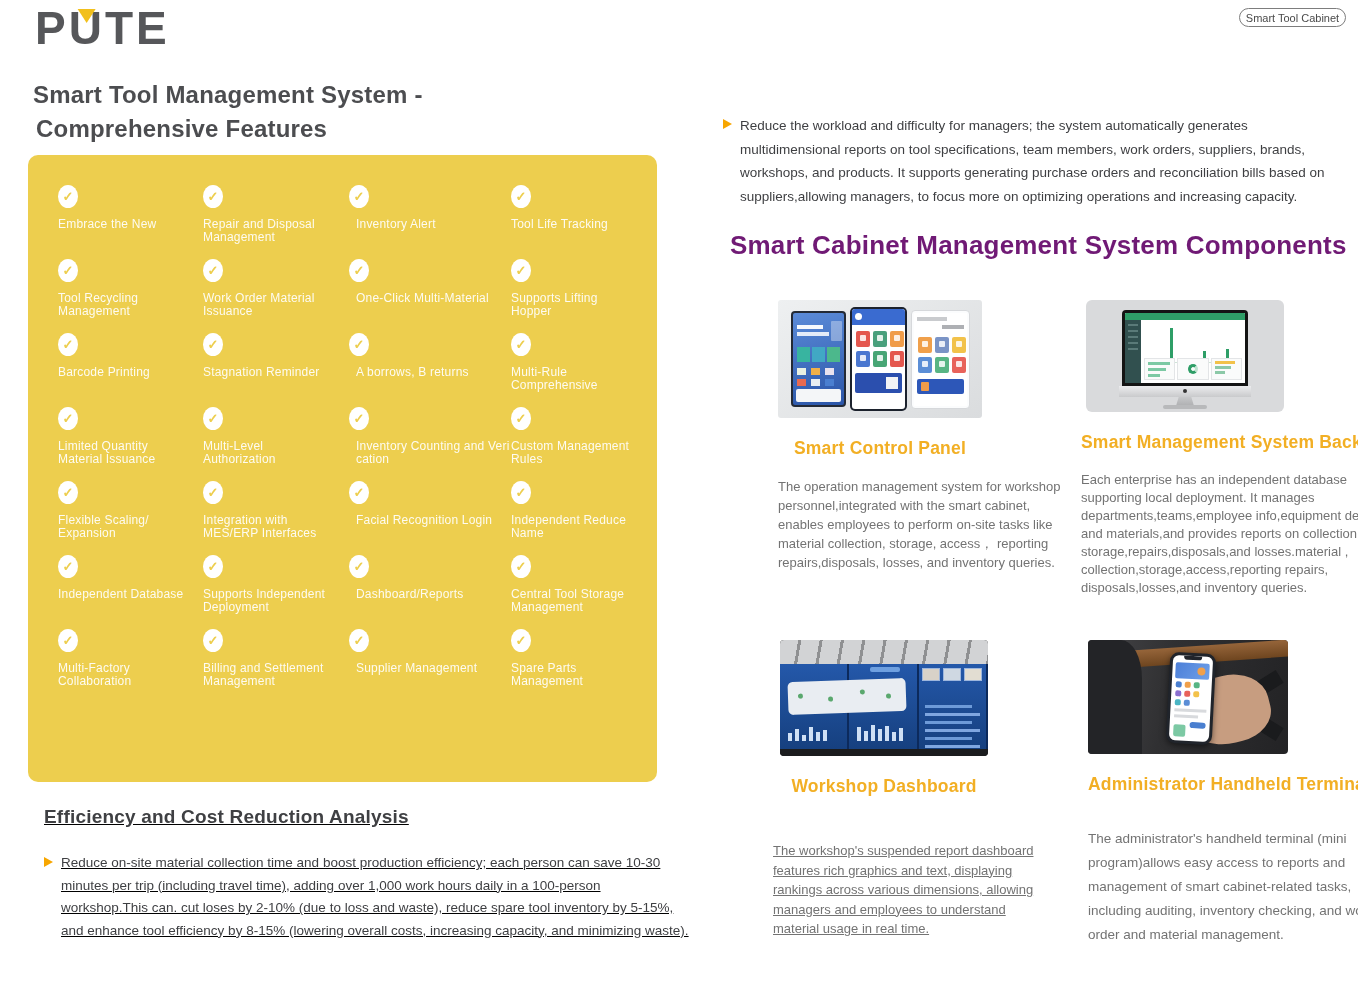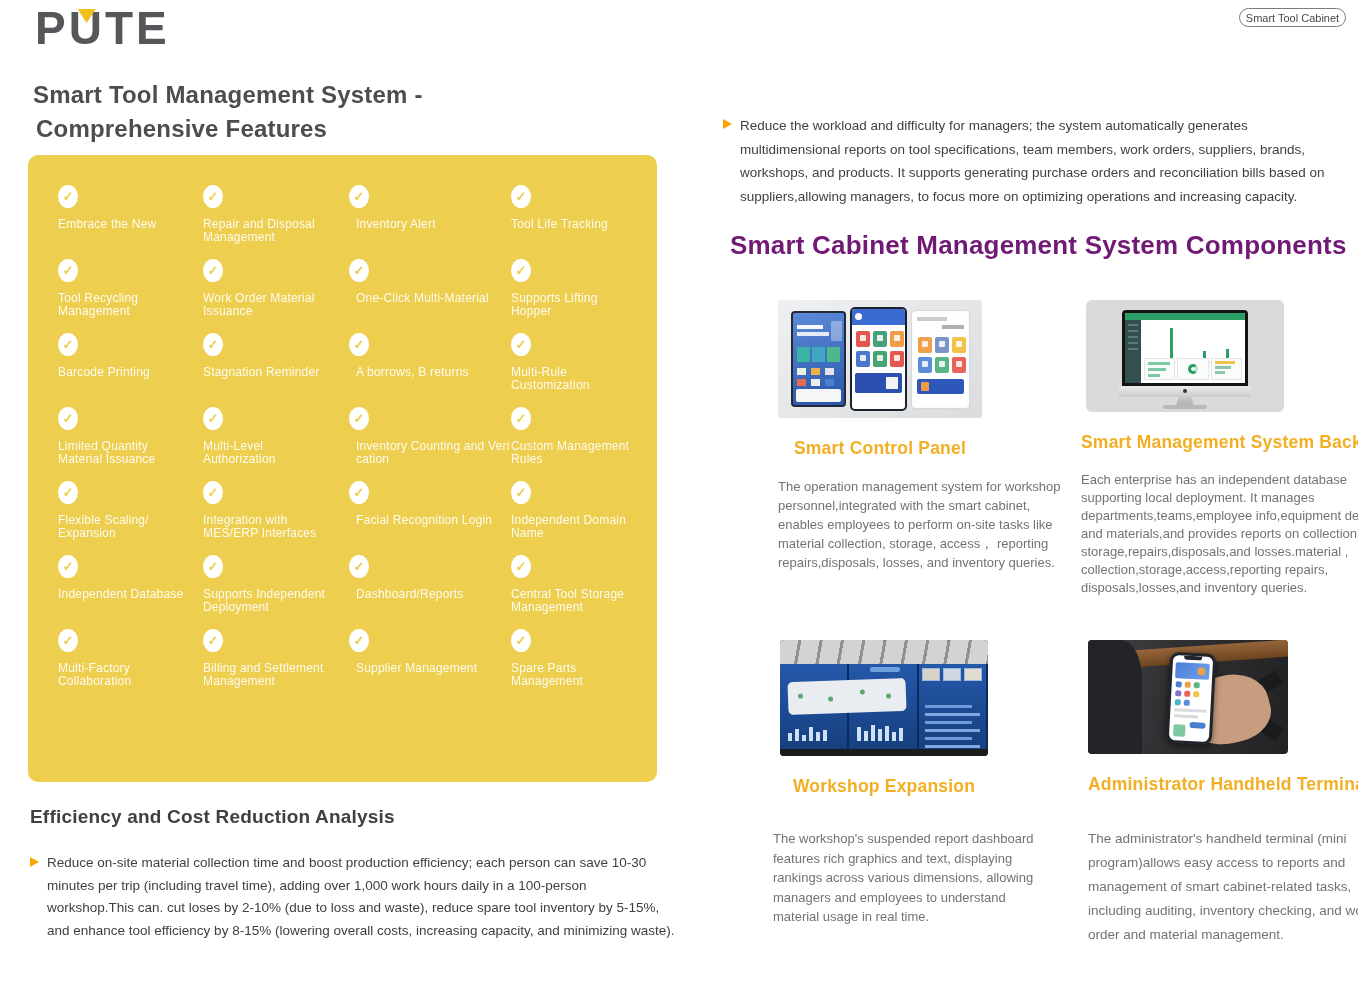--- a/index.html
+++ b/index.html
@@ -28,21 +28,21 @@
               grid-template-columns:145px 146px 162px 1fr; grid-auto-rows:74px;
               padding:30px 0 0 30px; }
   .feat { display:flex; flex-direction:column; align-items:flex-start; }
   .check { width:20px; height:23px; border-radius:50%; background:#fff; color:#EDCE4E;
            font-size:13px; font-weight:bold; display:flex; align-items:center; justify-content:center; }
   .check::before { content:"✓"; }
   .feat-label { margin-top:10px; font-size:12px; line-height:12.5px; color:rgba(255,255,255,0.92);
                 letter-spacing:0.2px; max-width:128px; }
   .feat:nth-child(4n+3) .feat-label { max-width:158px;margin-left:7px; }
 
-  .efficiency { position:absolute; left:30px; top:806px; width:655px; }
+  .efficiency { position:absolute; left:44px; top:806px; width:655px;text-decoration:underline; }
   .efficiency h2 { margin:0 0 24px 0; font-size:19px; font-weight:bold; color:#3F4043; letter-spacing:0.2px; }
   .bullet-row { display:flex; align-items:flex-start; }
   .tri { flex:none; width:0; height:0; border-left:9px solid #F7A600;
          border-top:5.5px solid transparent; border-bottom:5.5px solid transparent; margin-top:5px; }
   .bullet-row p { margin:0 0 0 8px; font-size:13.5px; line-height:22.5px; color:#3E3F42; }
   .efficiency .bullet-row p { width:628px; }
 
   
   .right-intro { position:absolute; left:723px; top:114px; width:612px; }
   .right-intro p { width:590px; line-height:23.5px; }
@@ -50,21 +50,21 @@
                       font-weight:bold; color:#701a75; letter-spacing:0.2px; }
 
   .cards { position:absolute; left:768px; top:300px; width:628px; display:grid;
            grid-template-columns:300px 315px; column-gap:13px; grid-template-rows:340px auto; }
   .caption { margin:20px 0 0 0; font-size:17.5px; font-weight:bold; color:#F2AF24; letter-spacing:0.2px; }
   .card-a .caption { width:204px; text-align:center; }
   .desc { margin:18px 0 0 0; font-size:13px; color:#737373; }
   .card1 .photo, .card1 .caption, .card1 .desc { margin-left:10px; }
   .card3 .photo, .card3 .caption { margin-left:12px; }
   .card3 .caption { width:208px; }
-  .card3 .desc { margin-left:5px; width:282px; line-height:19.5px; margin-top:32px; }
+  .card3 .desc { margin-left:5px; width:282px; line-height:19.5px; margin-top:44px;text-decoration:underline; }
   .card1 .desc { width:283px; line-height:19px; }
   .card2 .photo { margin-left:5px; }
   .card2 .desc { width:310px; line-height:18px; }
   .card4 .photo, .card4 .caption, .card4 .desc { margin-left:7px; }
   .card4 .desc { width:292px; line-height:24px; margin-top:32px; font-size:13.5px; }
 
   
   .photo { position:relative; }
   .photo1 { width:204px; height:118px; border-radius:3px;
             background:linear-gradient(145deg,#eef0f1,#dadcde); }
@@ -250,21 +250,21 @@
     <div class="feat">
         <span class="check"></span>
         <span class="feat-label">Stagnation Reminder</span>
       </div>
     <div class="feat">
         <span class="check"></span>
         <span class="feat-label">A borrows, B returns</span>
       </div>
     <div class="feat">
         <span class="check"></span>
-        <span class="feat-label">Multi-Rule Customization</span>
+        <span class="feat-label">Multi-Rule Comprehensive</span>
       </div>
     <div class="feat">
         <span class="check"></span>
         <span class="feat-label">Limited Quantity Material Issuance</span>
       </div>
     <div class="feat">
         <span class="check"></span>
         <span class="feat-label">Multi-Level Authorization</span>
       </div>
     <div class="feat">
@@ -282,21 +282,21 @@
     <div class="feat">
         <span class="check"></span>
         <span class="feat-label">Integration with MES/ERP Interfaces</span>
       </div>
     <div class="feat">
         <span class="check"></span>
         <span class="feat-label">Facial Recognition Login</span>
       </div>
     <div class="feat">
         <span class="check"></span>
-        <span class="feat-label">Independent Domain Name</span>
+        <span class="feat-label">Independent Reduce Name</span>
       </div>
     <div class="feat">
         <span class="check"></span>
         <span class="feat-label">Independent Database</span>
       </div>
     <div class="feat">
         <span class="check"></span>
         <span class="feat-label">Supports Independent Deployment</span>
       </div>
     <div class="feat">
@@ -481,21 +481,21 @@
           </div>
           <div class="model">
               <i></i>
               <i></i>
               <i></i>
               <i></i>
             </div>
         </div>
         <div class="desk"></div>
       </div>
-      <h3 class="caption">Workshop Expansion</h3>
+      <h3 class="caption">Workshop Dashboard</h3>
       <p class="desc">The workshop's suspended report dashboard features rich graphics and text, displaying rankings across various dimensions, allowing managers and employees to understand material usage in real time.</p>
     </article>
 
     <article class="card card4 card-b">
       <div class="photo photo4">
         <div class="wood"></div>
         <div class="cross1"></div>
         <div class="cross2"></div>
         <div class="person"></div>
         <div class="hand"></div>

